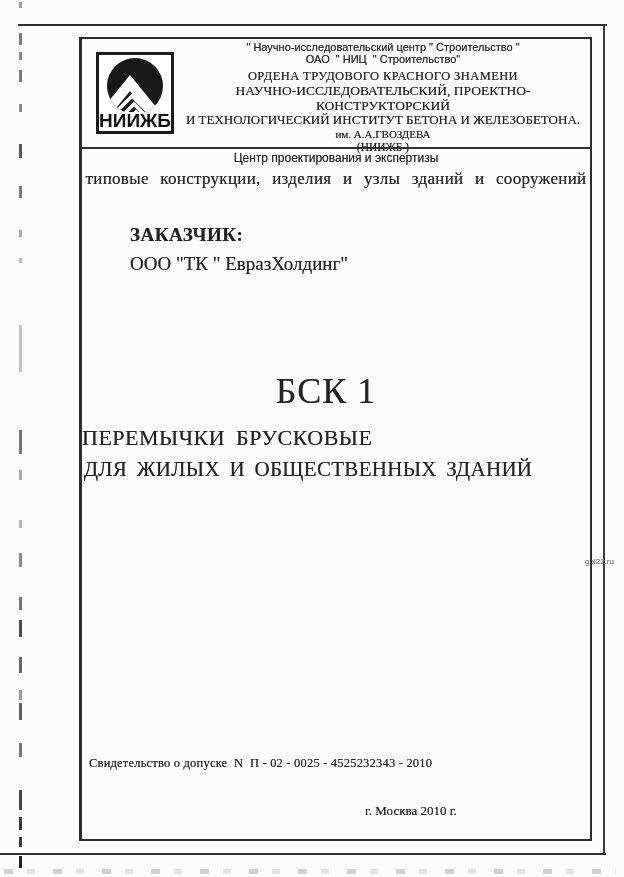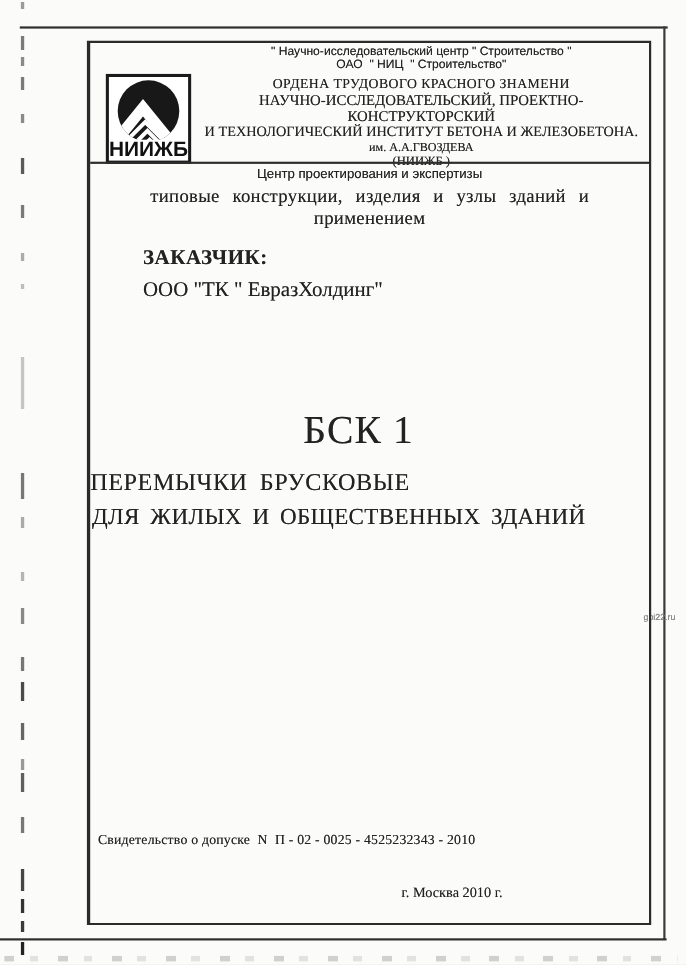--- a/index.html
+++ b/index.html
@@ -36,21 +36,21 @@
     background:repeating-linear-gradient(90deg,
       rgba(110,110,110,.55) 0 9px,transparent 9px 23px,
       rgba(140,140,140,.4) 23px 31px,transparent 31px 49px);
   }
   
   .frame{
     position:absolute;left:79px;top:37px;width:508px;height:800px;
     border:2px solid #2b2b2b;border-left-width:3px;background:transparent;
   }
   
-  .logo{position:absolute;left:14px;top:28px;width:82px;height:82px;}
+  .logo{position:absolute;left:14px;top:13px;width:82px;height:82px;}
   .org-header{position:absolute;left:98px;right:4px;top:2px;text-align:center;line-height:1.12;}
   .org-line1,.org-line2{font-family:"Liberation Sans",sans-serif;font-size:11px;}
   .org-line2{margin-bottom:3px;}
   .org-line3{font-size:12.5px;letter-spacing:.4px;}
   .org-line4{font-size:13.5px;}
   .org-line5{font-size:13px;}
   .org-line6{font-size:11px;margin-top:1px;}
   .org-line7{font-size:11.5px;}
   .separator{position:absolute;left:0;right:0;top:108px;height:2px;background:#2e2e2e;}
   .department{
@@ -120,21 +120,21 @@
       <div class="t org-line3">ОРДЕНА ТРУДОВОГО КРАСНОГО ЗНАМЕНИ</div>
       <div class="t org-line4">НАУЧНО-ИССЛЕДОВАТЕЛЬСКИЙ, ПРОЕКТНО-КОНСТРУКТОРСКИЙ</div>
       <div class="t org-line5">И ТЕХНОЛОГИЧЕСКИЙ ИНСТИТУТ БЕТОНА И ЖЕЛЕЗОБЕТОНА.</div>
       <div class="t org-line6">им. А.А.ГВОЗДЕВА</div>
       <div class="t org-line7">(НИИЖБ )</div>
     </div>
 
     <div class="separator"></div>
 
     <div class="department t">Центр проектирования и экспертизы</div>
-    <div class="series-type t">типовые конструкции, изделия и узлы зданий и применением</div>
+    <div class="series-type t">типовые конструкции, изделия и узлы зданий и сооружений</div>
 
     <div class="customer">
       <div class="t customer-label">ЗАКАЗЧИК:</div>
       <div class="t customer-name">ООО "ТК " ЕвразХолдинг"</div>
     </div>
 
     <div class="doc-code t">БСК 1</div>
     <div class="title-line1 t">ПЕРЕМЫЧКИ БРУСКОВЫЕ</div>
     <div class="title-line2 t">ДЛЯ ЖИЛЫХ И ОБЩЕСТВЕННЫХ ЗДАНИЙ</div>
 

